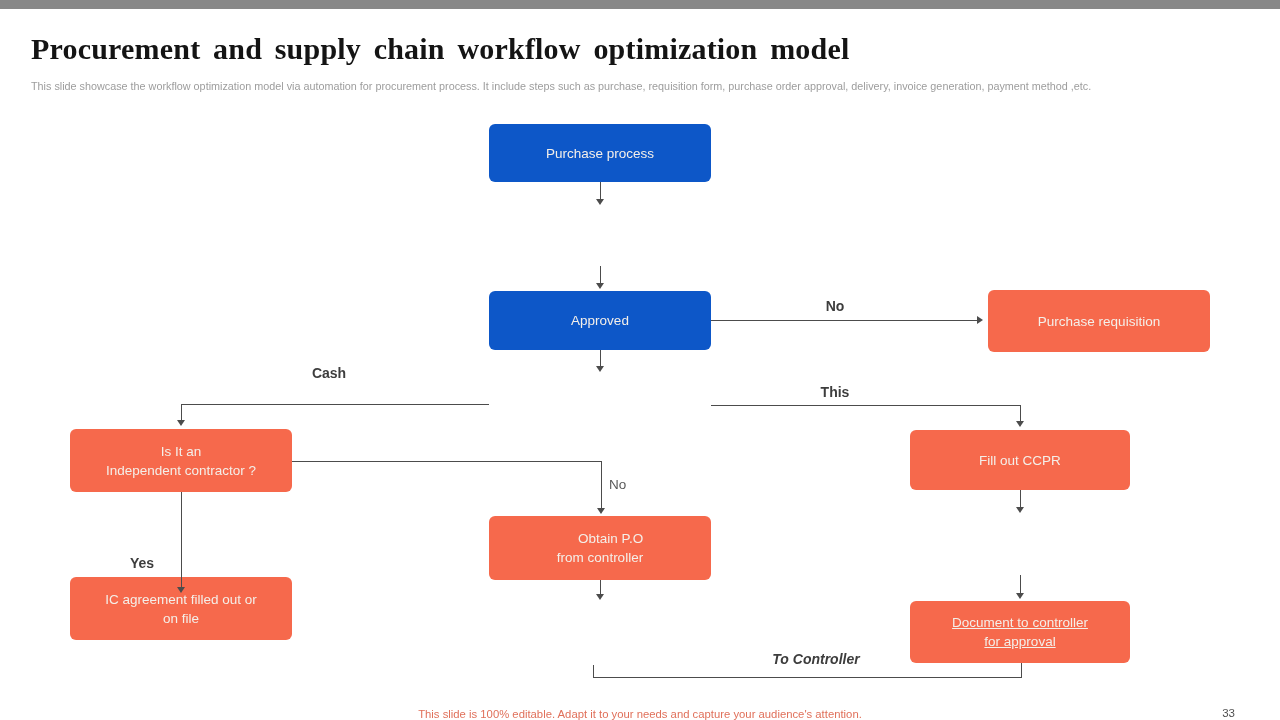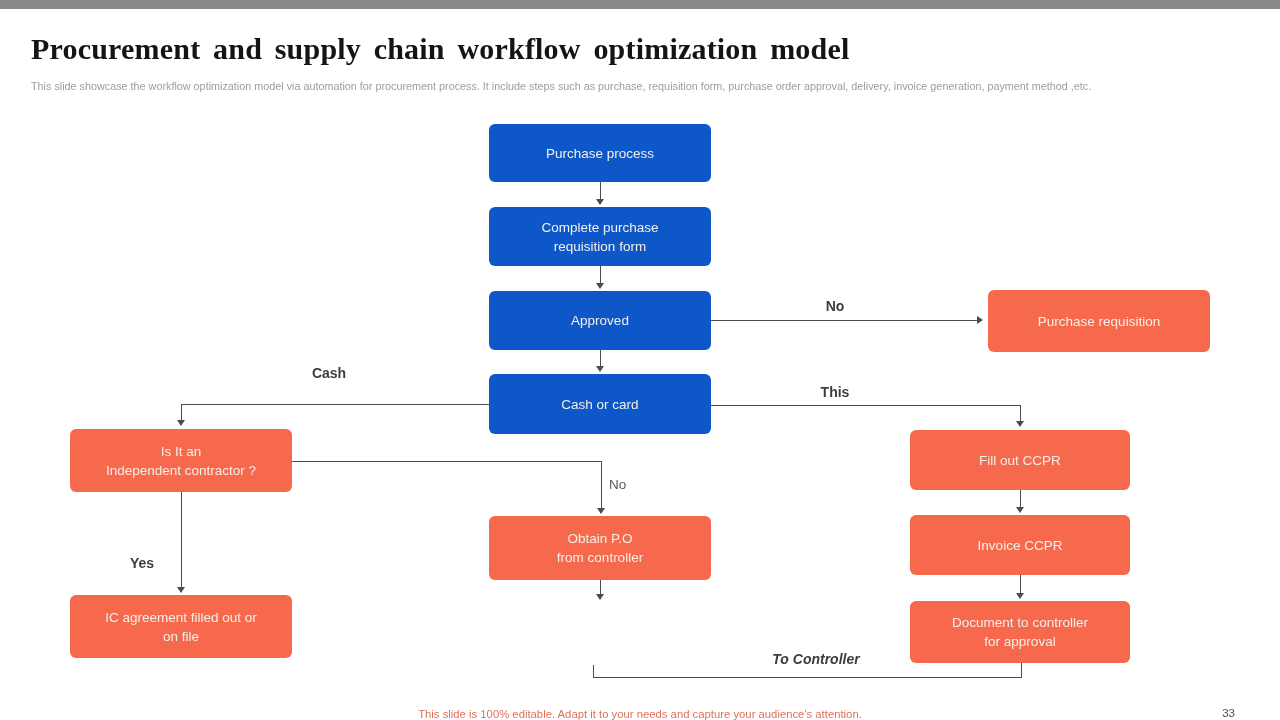--- a/index.html
+++ b/index.html
@@ -70,35 +70,31 @@
 </style>
 </head>
 <body>
 
 <div class="slide">
 
   <div class="title">Procurement and supply chain workflow optimization model</div>
   <div class="subtitle">This slide showcase the workflow optimization model via automation for procurement process. It include steps such as purchase, requisition form, purchase order approval, delivery, invoice generation, payment method ,etc.</div>
 
   <div class="node blue" style="left:489px;top:115px;width:222px;height:58px;">Purchase process</div>
-  <div class="node blue" style="left:489px;top:198px;width:222px;height:59px;">Complete purchase
-requisition form</div>
   <div class="node blue" style="left:489px;top:282px;width:222px;height:59px;text-align:right;">Approved</div>
-  <div class="node blue" style="left:489px;top:365px;width:222px;height:60px;">Cash or card</div>
 
   <div class="node orange" style="left:70px;top:420px;width:222px;height:63px;">Is It an
 Independent  contractor ?</div>
   <div class="node orange" style="left:988px;top:281px;width:222px;height:62px;">Purchase requisition</div>
   <div class="node orange" style="left:910px;top:421px;width:220px;height:60px;">Fill out CCPR</div>
-  <div class="node orange" style="left:489px;top:507px;width:222px;height:64px;">Obtain P.O
+  <div class="node orange" style="left:489px;top:507px;width:222px;height:64px;text-align:right;">Obtain P.O
 from controller</div>
-  <div class="node orange" style="left:910px;top:506px;width:220px;height:60px;">Invoice  CCPR</div>
-  <div class="node orange" style="left:70px;top:586px;width:222px;height:63px;">IC agreement filled out or
+  <div class="node orange" style="left:70px;top:568px;width:222px;height:63px;">IC agreement filled out or
 on file</div>
-  <div class="node orange" style="left:910px;top:592px;width:220px;height:62px;">Document to controller
+  <div class="node orange" style="left:910px;top:592px;width:220px;height:62px;text-decoration:underline;">Document to controller
 for approval</div>
 
   <div class="vline" style="left:600px;top:173px;height:18px;"></div>
   <div class="arrow-down" style="left:595.5px;top:190px;"></div>
 
   <div class="vline" style="left:600px;top:257px;height:18px;"></div>
   <div class="arrow-down" style="left:595.5px;top:274px;"></div>
 
   <div class="vline" style="left:600px;top:341px;height:17px;"></div>
   <div class="arrow-down" style="left:595.5px;top:357px;"></div>

